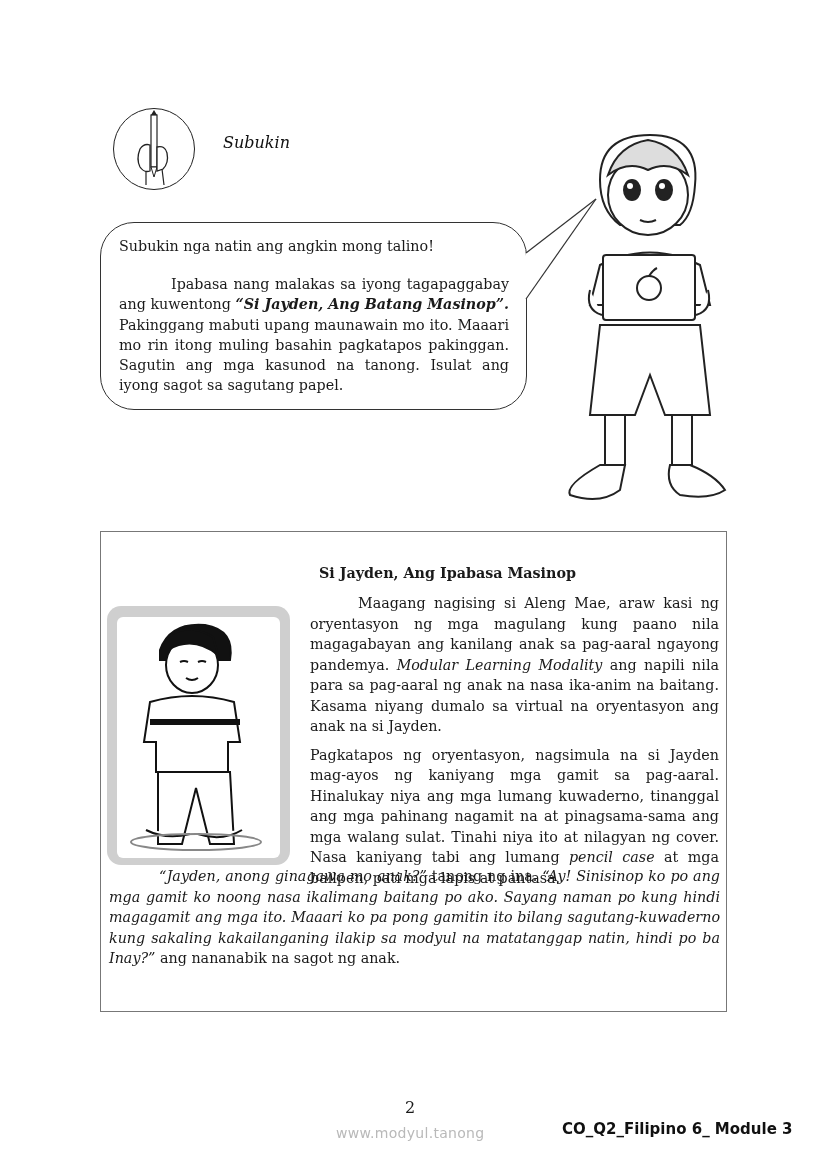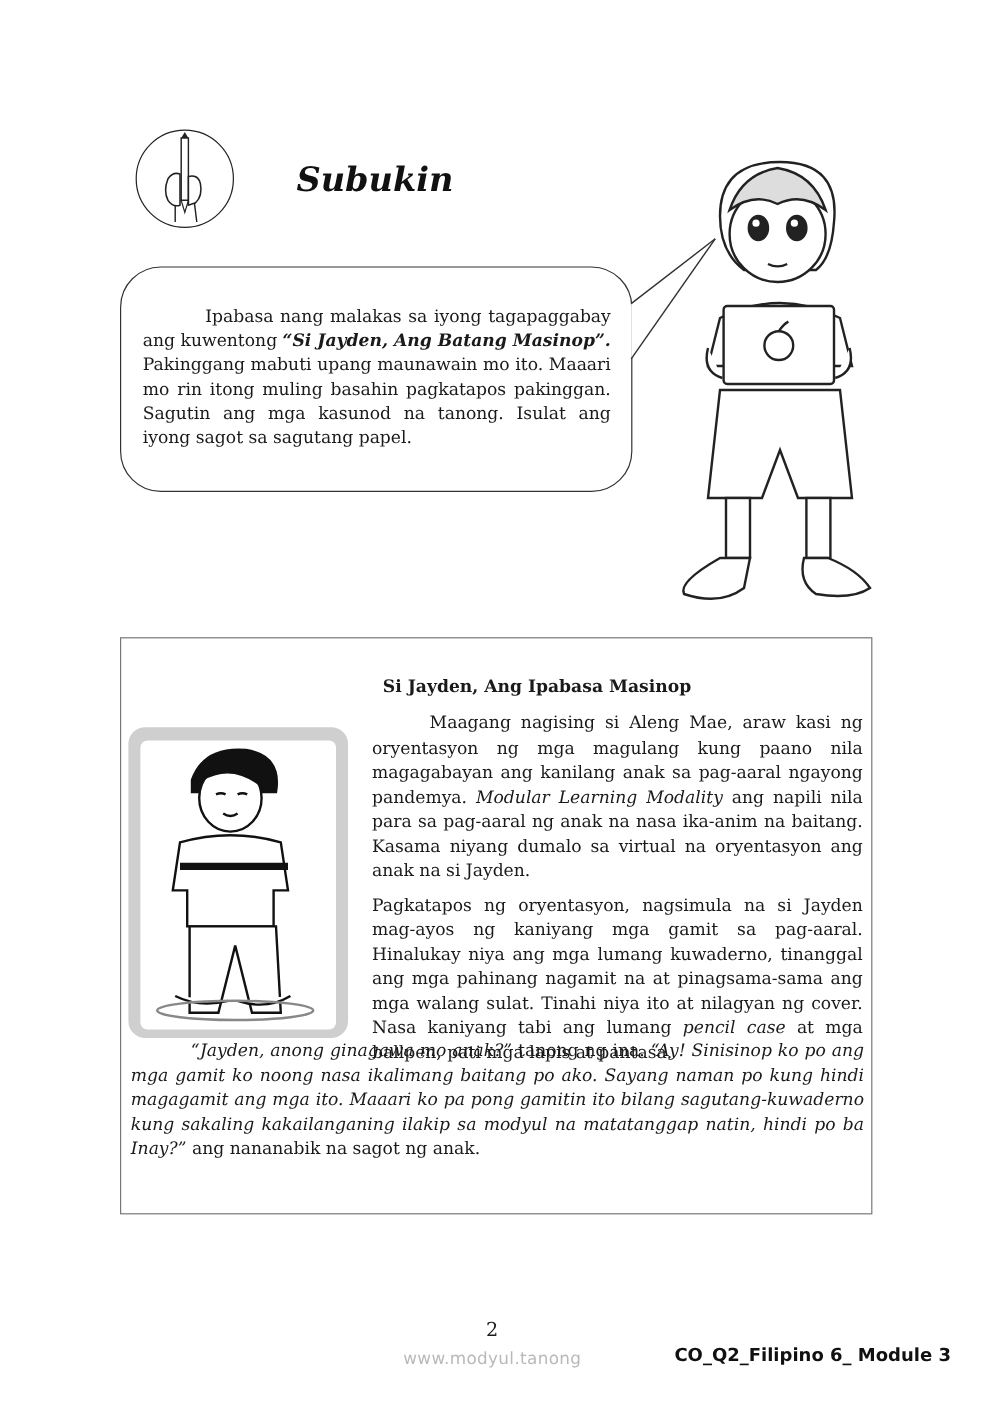--- a/index.html
+++ b/index.html
@@ -1,19 +1,19 @@
 <!DOCTYPE html>
 <html><head>
 <meta charset="utf-8">
 <style>
   html, body { margin:0; padding:0; background:#ffffff; }
   body { width:826px; height:1169px; position:relative; overflow:hidden; font-family:"DejaVu Serif", serif; color:#1a1a1a; }
   .abs { position:absolute; }
   .icon-circle { left:113px; top:108px; width:82px; height:82px; border:1.5px solid #222; border-radius:50%; box-sizing:border-box; background:#fff; }
-  .section-title { left:223px; top:133px; font-family:"DejaVu Serif", serif; font-weight:bold; font-style:italic; font-size:28px; color:#111;margin-left:24px; }
+  .section-title { left:223px; top:133px; font-family:"DejaVu Serif", serif; font-weight:normal; font-style:italic; font-size:16px; color:#111; }
   .bubble { left:100px; top:222px; width:427px; height:188px; border:1.4px solid #333; border-radius:34px; box-sizing:border-box; background:#fff; }
   .bubble-text { left:119px; top:236px; width:390px; font-size:14.3px; line-height:20.2px; text-align:justify; font-family:"DejaVu Serif", serif; }
   .bubble-text p { margin:0; }
   .bubble-text .gap { height:18px; }
   .bubble-text .indent { text-indent:52px; }
   .story-box { left:100px; top:531px; width:627px; height:481px; border:1.3px solid #777; box-sizing:border-box; background:#fff; }
   .story-title { left:319px; top:565px; font-weight:bold; font-size:14.3px; font-family:"DejaVu Serif", serif; }
   .story-col { left:310px; top:593px; width:409px; font-size:14.3px; line-height:20.5px; text-align:justify; }
   .story-col p { margin:0 0 8px 0; }
   .story-col .indent { text-indent:48px; }
@@ -41,20 +41,21 @@
 </div>
 <div class="abs section-title">Subukin</div>
 
 <div class="abs bubble"></div>
 <svg class="abs" style="left:520px;top:195px;" width="80" height="110">
   <polygon points="6,58 76,4 6,104" fill="#fff" stroke="none"></polygon>
   <line x1="6" y1="58" x2="76" y2="4" stroke="#333" stroke-width="1.2"></line>
   <line x1="6" y1="104" x2="76" y2="4" stroke="#333" stroke-width="1.2"></line>
 </svg>
 <div class="abs bubble-text">
+  <p>Subukin nga natin ang angkin mong talino!</p>
   <div class="gap"></div>
   <p class="indent"><span>Ipabasa nang malakas sa iyong tagapaggabay ang kuwentong </span><b><i>“Si Jayden, Ang Batang Masinop”.</i></b><span> Pakinggang mabuti upang maunawain mo ito. Maaari mo rin itong muling basahin pagkatapos pakinggan. Sagutin ang mga kasunod na tanong. Isulat ang iyong sagot sa sagutang papel.</span></p>
 </div>
 
 <svg class="abs" style="left:560px;top:120px;" width="175" height="395" viewBox="0 0 175 395">
   <g fill="#fff" stroke="#222" stroke-width="2">
     <path d="M40,60 q0,-45 50,-45 q50,0 45,50 q-2,30 -15,40 l-60,0 q-20,-15 -20,-45 z"></path>
     <ellipse cx="88" cy="75" rx="40" ry="40"></ellipse>
     <path d="M48,55 q10,-30 40,-35 q30,5 40,35 q-20,-15 -40,-5 q-20,-10 -40,5 z" fill="#ddd"></path>
     <ellipse cx="72" cy="70" rx="8" ry="10" fill="#222"></ellipse>

